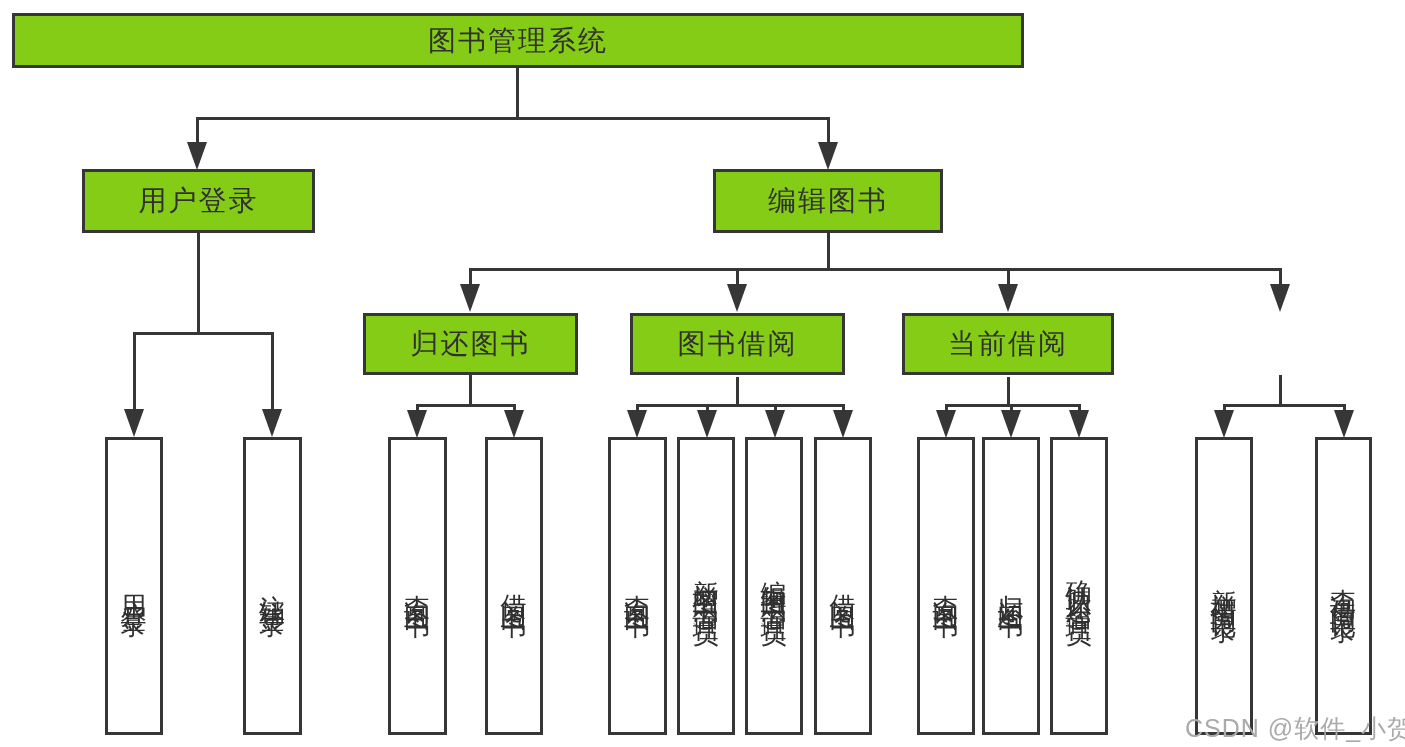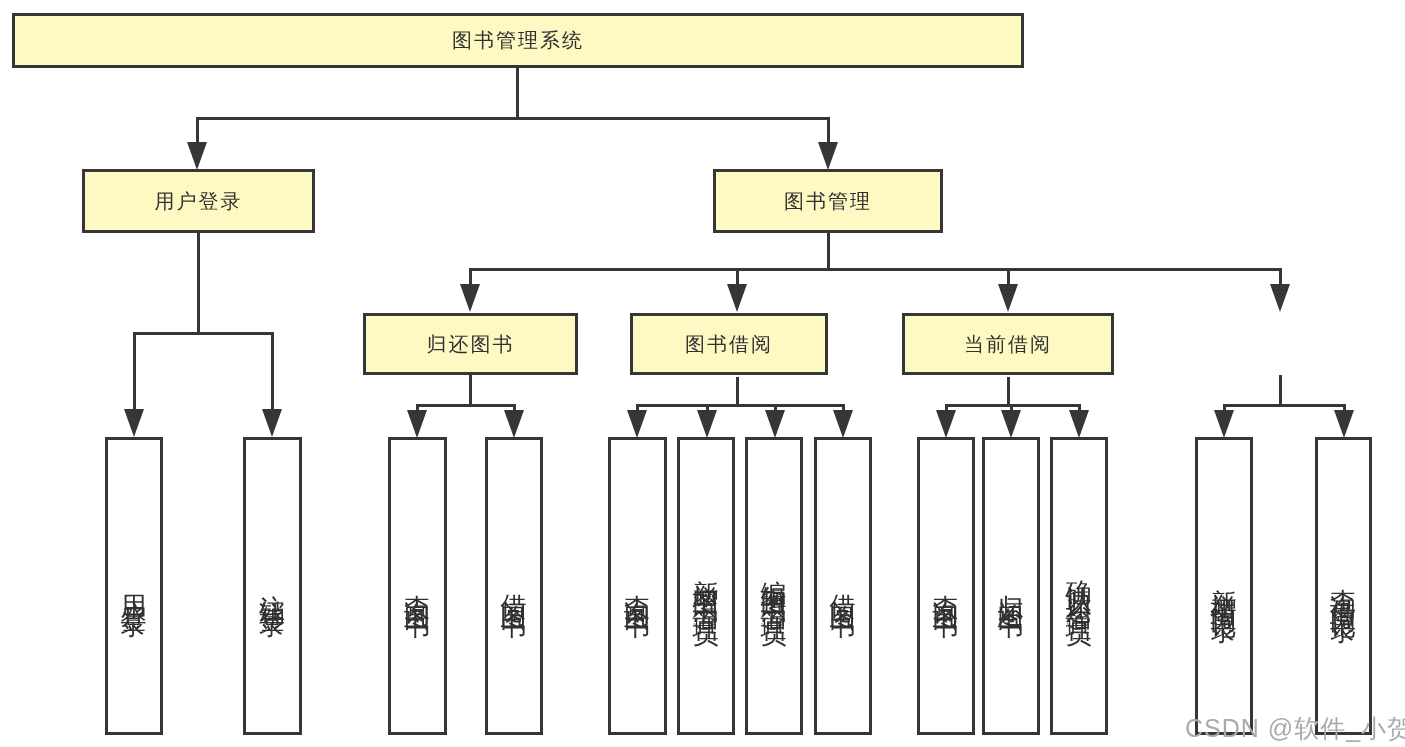--- a/index.html
+++ b/index.html
@@ -7,27 +7,27 @@
     position: relative;
     width: 1405px;
     height: 747px;
     background: #ffffff;
     font-family: "Liberation Sans", sans-serif;
     overflow: hidden;
   }
   .box {
     position: absolute;
     box-sizing: border-box;
-    background: #fef9c3;
+    background: #84cc16;
     border: 3px solid #363636;
     display: flex;
     align-items: center;
     justify-content: center;
     color: #303030;
-    font-size: 20px;
+    font-size: 28px;
     letter-spacing: 2px;
     white-space: nowrap;
   }
   .vbox {
     position: absolute;
     box-sizing: border-box;
     background: #ffffff;
     border: 3px solid #363636;
     display: flex;
     align-items: center;
@@ -68,42 +68,42 @@
   <div class="box" style="left:12px; top:13px; width:1012px; height:55px;">图书管理系统</div>
 
   <div class="vline" style="left:516px; top:68px; height:52px;"></div>
   <div class="hline" style="left:196px; top:117px; width:634px;"></div>
   <div class="vline" style="left:196px; top:117px; height:28px;"></div>
   <div class="vline" style="left:827px; top:117px; height:28px;"></div>
   <div class="arrow" style="left:187px; top:142px;"></div>
   <div class="arrow" style="left:818px; top:142px;"></div>
 
   <div class="box" style="left:82px; top:169px; width:233px; height:64px;">用户登录</div>
-  <div class="box" style="left:713px; top:169px; width:230px; height:64px;">图书管理</div>
+  <div class="box" style="left:713px; top:169px; width:230px; height:64px;">编辑图书</div>
 
   <div class="vline" style="left:197px; top:233px; height:101px;"></div>
   <div class="hline" style="left:133px; top:332px; width:141px;"></div>
   <div class="vline" style="left:133px; top:332px; height:80px;"></div>
   <div class="vline" style="left:271px; top:332px; height:80px;"></div>
   <div class="arrow" style="left:124px; top:409px;"></div>
   <div class="arrow" style="left:262px; top:409px;"></div>
 
   <div class="vline" style="left:827px; top:233px; height:38px;"></div>
   <div class="hline" style="left:469px; top:268px; width:812px;"></div>
   <div class="vline" style="left:469px; top:268px; height:18px;"></div>
   <div class="vline" style="left:736px; top:268px; height:18px;"></div>
   <div class="vline" style="left:1007px; top:268px; height:18px;"></div>
   <div class="vline" style="left:1279px; top:268px; height:18px;"></div>
   <div class="arrow" style="left:460px; top:284px;"></div>
   <div class="arrow" style="left:727px; top:284px;"></div>
   <div class="arrow" style="left:998px; top:284px;"></div>
   <div class="arrow" style="left:1270px; top:284px;"></div>
 
   <div class="box" style="left:363px; top:313px; width:215px; height:62px;">归还图书</div>
-  <div class="box" style="left:630px; top:313px; width:198px; height:62px;">图书借阅</div>
+  <div class="box" style="left:630px; top:313px; width:215px; height:62px;">图书借阅</div>
   <div class="box" style="left:902px; top:313px; width:212px; height:62px;text-align:right;">当前借阅</div>
 
   <div class="vline" style="left:469px; top:375px; height:31px;"></div>
   <div class="hline" style="left:416px; top:404px; width:100px;"></div>
   <div class="vline" style="left:416px; top:404px; height:8px;"></div>
   <div class="vline" style="left:513px; top:404px; height:8px;"></div>
   <div class="arrow" style="left:407px; top:410px;"></div>
   <div class="arrow" style="left:504px; top:410px;"></div>
 
   <div class="vline" style="left:736px; top:377px; height:29px;"></div>

